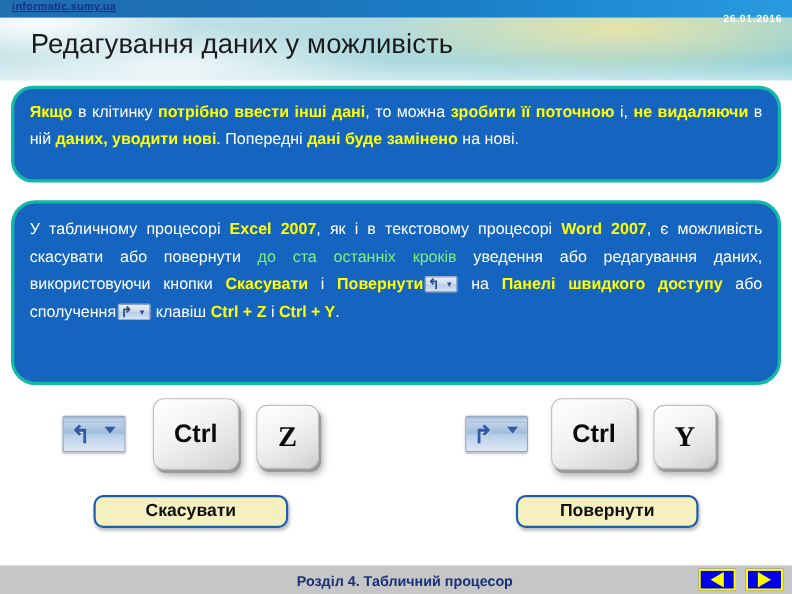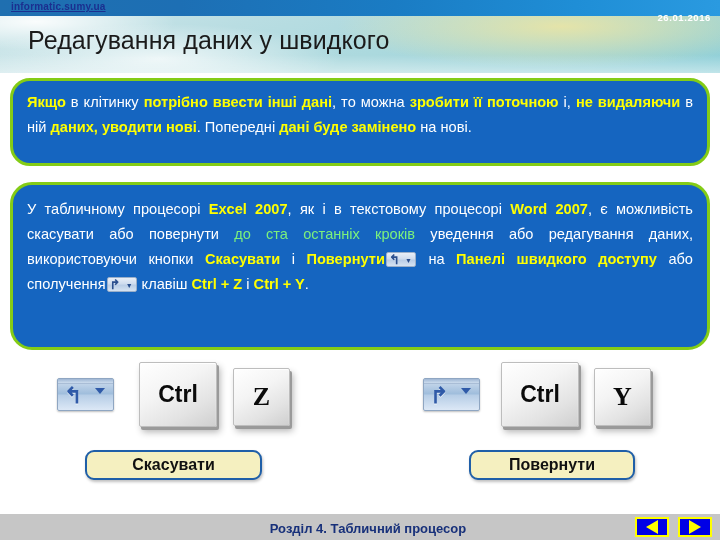--- a/index.html
+++ b/index.html
@@ -68,21 +68,21 @@
     font-weight: normal;
     letter-spacing: 0.1px;
     z-index: 6;
     white-space: nowrap;
   }
 
   
   .callout {
     position: absolute;
     background: #1565c0;
-    border: 3px solid #84cc16;
+    border: 3px solid #14b8a6;
     border-radius: 22px;
     color: #ffffff;
   }
   #box1 {
     left: 10px; top: 78px;
     width: 700px; height: 88px;
     border-radius: 20px;
   }
   #box2 {
     left: 10px; top: 182px;
@@ -158,21 +158,21 @@
     right: 8px; top: 9px;
     width: 0; height: 0;
     border-left: 5px solid transparent;
     border-right: 5px solid transparent;
     border-top: 6px solid #2f5aa8;
   }
 
   .keycap {
     position: absolute;
     background: linear-gradient(150deg, #ffffff 0%, #f4f4f4 40%, #e3e3e3 72%, #cfcfcf 100%);
-    border-radius: 2px;
+    border-radius: 10px;
     box-shadow:
       2px 3px 0 #9a9a9a,
       3px 5px 7px rgba(0,0,0,0.30),
       inset 0 1px 1px #ffffff;
     border: 1px solid #bdbdbd;
     display: flex;
     align-items: center;
     justify-content: center;
     color: #0a0a0a;
   }
@@ -238,21 +238,21 @@
     border-left: 12px solid #ffff00;
   }
 </style>
 </head>
 <body>
 
 <div class="title-band"></div>
 <div class="header-band"></div>
 <a class="site-link" href="#">informatic.sumy.ua</a>
 <div class="header-date">26.01.2016</div>
-<h1 class="page-title">Редагування даних у швидкого</h1>
+<h1 class="page-title">Редагування даних у можливість</h1>
 
 <div class="callout" id="box1">
   <div class="callout-text"><span class="hl">Якщо</span><span class="plain"> в клітинку </span><span class="hl">потрібно ввести інші дані</span><span class="plain">, то можна </span><span class="hl">зробити її поточною</span><span class="plain"> і, </span><span class="hl">не видаляючи</span><span class="plain"> в ній </span><span class="hl">даних, уводити нові</span><span class="plain">. Попередні </span><span class="hl">дані буде замінено</span><span class="plain"> на нові.</span></div>
 </div>
 
 <div class="callout" id="box2">
   <div class="callout-text"><span class="plain">У табличному процесорі </span><span class="hl">Excel 2007</span><span class="plain">, як і в текстовому процесорі </span><span class="hl">Word 2007</span><span class="plain">, є можливість скасувати або повернути </span><span class="hl-green">до ста останніх кроків</span><span class="plain"> уведення або редагування даних, використовуючи кнопки </span><span class="hl">Скасувати</span><span class="plain"> і </span><span class="hl">Повернути</span><span class="inline-icon"><span class="gl">↰</span><span class="cv">▼</span></span><span class="plain"> на </span><span class="hl">Панелі швидкого доступу</span><span class="plain"> або сполучення</span><span class="inline-icon"><span class="gl">↱</span><span class="cv">▼</span></span><span class="plain"> клавіш </span><span class="hl">Ctrl + Z</span><span class="plain"> і </span><span class="hl">Ctrl + Y</span><span class="plain">.</span></div>
 </div>
 
 <div class="toolbtn" style="left:57px; top:378px;">

